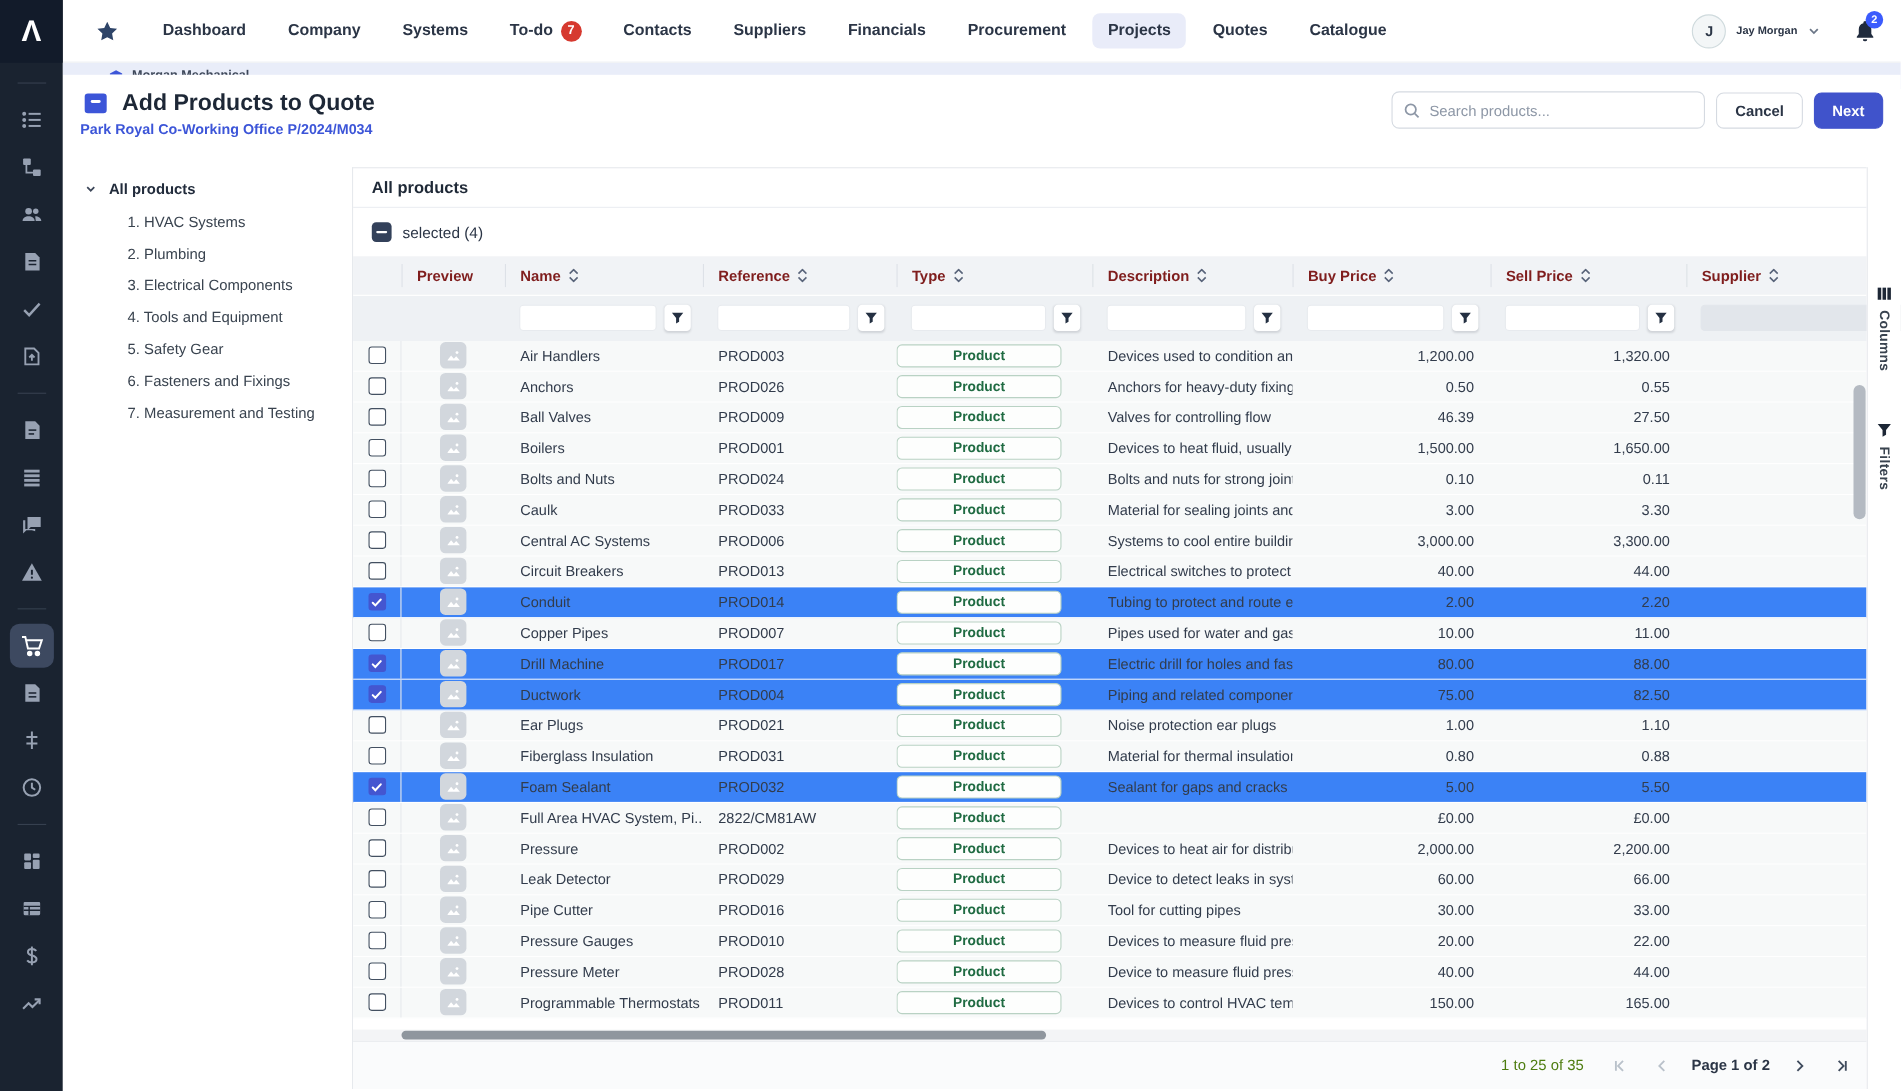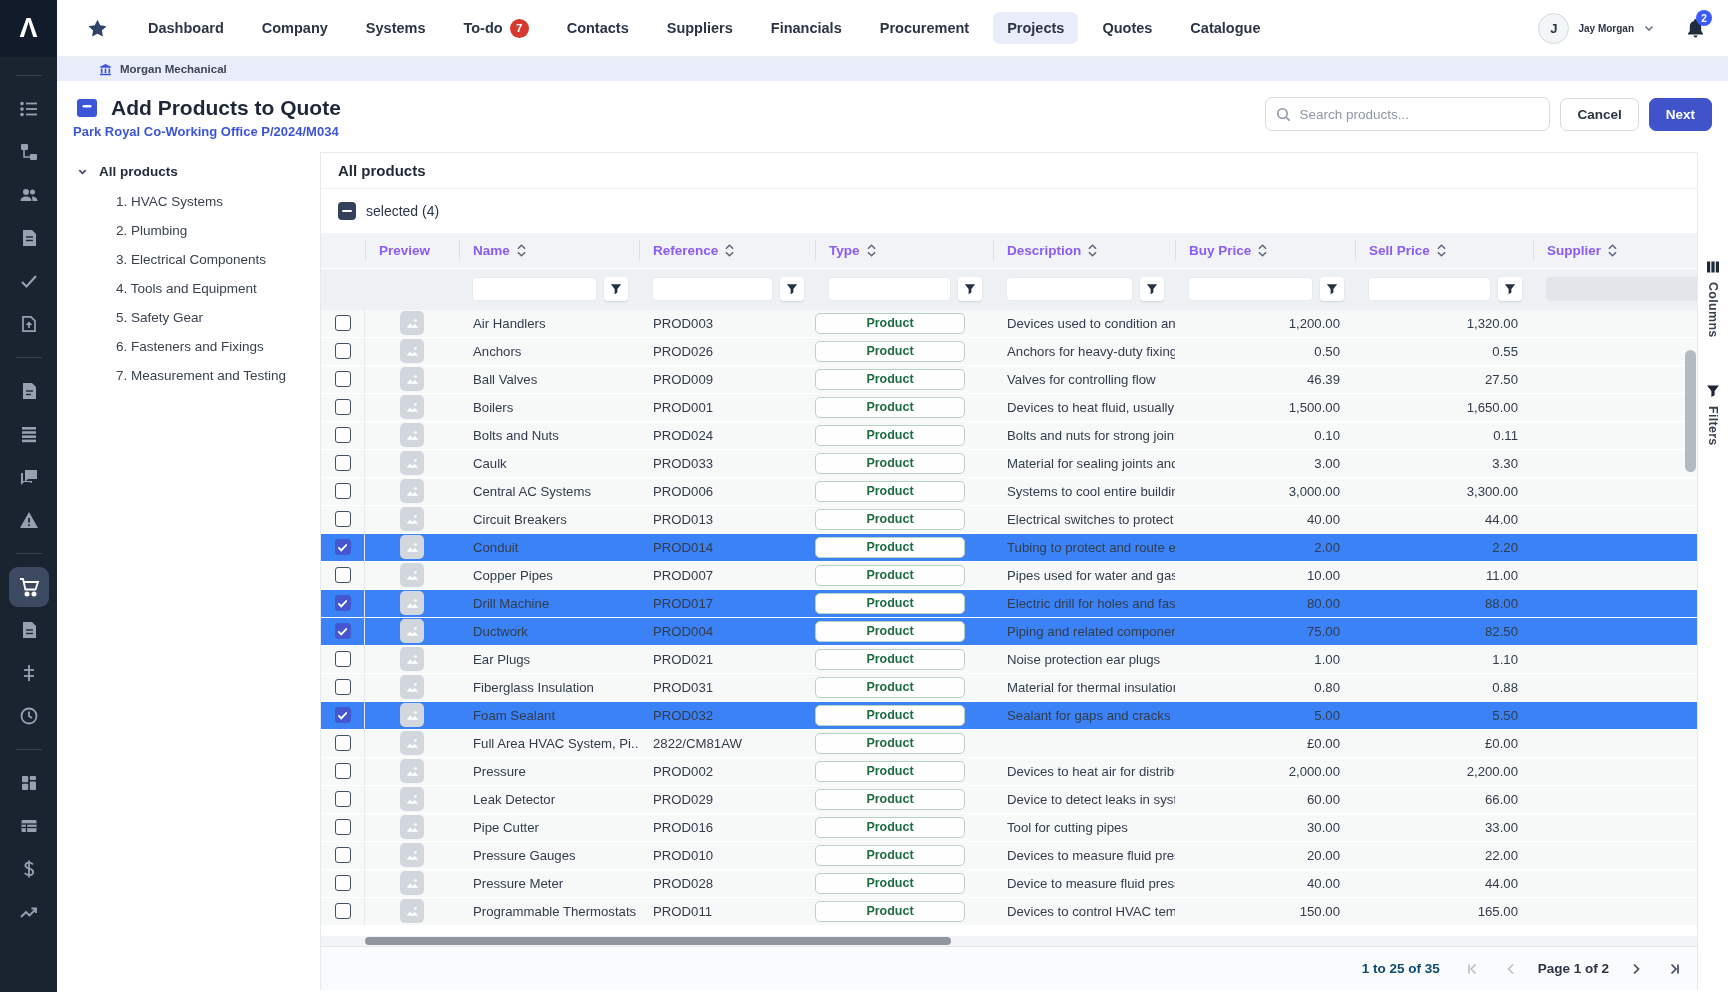--- a/index.html
+++ b/index.html
@@ -31,21 +31,21 @@
   .bellwrap { position:relative; margin-left:30px; cursor:pointer; display:flex; }
   .bellwrap svg { color:#202b3d; }
   .bell-badge { position:absolute; top:-7px; right:-6px; background:#3b5bfd; color:#fff; min-width:16px; height:16px; border-radius:9px; font-size:10px; font-weight:700; display:flex; align-items:center; justify-content:center; padding:0 4px; }
 
   
   .crumb { position:absolute; left:57px; top:57px; width:1671px; height:24px; background:#e9edf9; display:flex; align-items:center; padding-left:42px; gap:8px; }
   .crumb svg { color:#3c55d8; }
   .crumb-text { font-size:11.5px; font-weight:600; color:#3d4759; }
 
   
-  .pagehead { position:absolute; left:57px; top:82px; width:1671px; height:71px; background:#fff; }
+  .pagehead { position:absolute; left:57px; top:68px; width:1671px; height:71px; background:#fff; }
   .title-row { display:flex; align-items:center; gap:13px; padding:14px 0 0 19px; }
   .title-icon { width:22px; height:22px; flex:0 0 auto; }
   .page-title { font-size:21px; font-weight:700; color:#1d2736; }
   .sub-link { display:block; padding:4px 0 0 16px; font-size:13px; font-weight:600; color:#3c55d8; text-decoration:none; cursor:pointer; }
   .head-actions { position:absolute; right:16px; top:15px; display:flex; align-items:center; gap:10px; }
   .searchbox { width:285px; height:34px; border:1px solid #d5dae1; border-radius:7px; display:flex; align-items:center; padding:0 10px; gap:8px; background:#fff; }
   .searchbox input { border:none; outline:none; flex:1; font-size:13.5px; font-family:"Liberation Sans",sans-serif; color:#15803d; background:transparent; }
   .searchbox input::placeholder { color:#8d97a6; }
   .btn { height:33px; border-radius:7px; font-size:13.5px; font-weight:600; display:flex; align-items:center; justify-content:center; cursor:pointer; padding:0 16px; }
   .btn-cancel { background:#fff; border:1px solid #d5dae1; color:#2b3546; }
@@ -61,21 +61,21 @@
   
   .panel { position:absolute; left:320px; top:152px; width:1377px; height:838px; border-left:1px solid #e6e9ed; border-top:1px solid #e6e9ed; background:#fff; display:flex; flex-direction:column; }
   .section-head { height:36px; display:flex; align-items:center; padding:0 17px; font-size:15px; font-weight:700; color:#1f2937; border-bottom:1px solid #eceef2; }
   .selected-bar { height:44px; display:flex; align-items:center; gap:10px; padding:0 17px; }
   .sel-icon { width:18px; height:18px; background:#33415a; border-radius:4px; display:flex; align-items:center; justify-content:center; }
   .sel-icon .dash { width:10px; height:2px; background:#fff; border-radius:1px; }
   .selected-label { font-size:14px; color:#2b3546; }
 
   .tgrid { display:grid; grid-template-columns:44px 94px 180px 176px 178px 182px 180px 178px 1fr; }
   .thead { height:35px; background:#f1f3f6; }
-  .th { display:flex; align-items:center; gap:7px; padding-left:14px; font-size:13.5px; font-weight:700; color:#8b5cf6; position:relative; }
+  .th { display:flex; align-items:center; gap:7px; padding-left:14px; font-size:13.5px; font-weight:700; color:#7f1d1d; position:relative; }
   .th.sep::before { content:""; position:absolute; left:0; top:7px; bottom:7px; width:1px; background:#dde1e7; }
   .sort { display:flex; flex-direction:column; gap:1px; color:#59647a; }
   .tfilter { height:42px; background:#eef1f4; border-top:1px solid #fff; }
   .tf { display:flex; align-items:center; padding:0 11px 0 13px; }
   .tf input { flex:1; min-width:0; height:24px; border:1px solid #e7eaee; border-radius:4px; background:#fff; outline:none; padding:0 6px; font-family:"Liberation Sans",sans-serif; }
   .tf input:disabled { background:#e2e6eb; border-color:#e2e6eb; }
   .fbtn { width:24px; height:24px; margin-left:7px; flex:0 0 auto; background:#fff; border-radius:4px; box-shadow:0 1px 2px rgba(25,35,52,.14); display:flex; align-items:center; justify-content:center; color:#243042; cursor:pointer; }
 
   .tbody { height:627px; overflow:hidden; position:relative; background:#fff; }
   .trow { height:28px; border-bottom:1px solid #fff; background:#f7f9f9; cursor:pointer; }
@@ -94,21 +94,21 @@
   .num-cell { justify-content:flex-end; padding-right:15px; }
   .sup-cell { padding-left:14px; }
 
   .vtrack { position:absolute; right:1px; top:2px; width:11px; height:240px; background:transparent; }
   .vthumb { position:absolute; right:0; top:38px; width:11px; height:122px; background:#b4bac2; border-radius:6px; }
 
   .hscroll { height:10px; position:relative; background:#f3f4f6; }
   .hthumb { position:absolute; left:44px; top:1px; width:586px; height:8px; background:#8f969e; border-radius:4px; cursor:pointer; }
 
   .pagebar { height:44px; border-top:1px solid #e4e7eb; background:#fafbfc; display:flex; align-items:center; justify-content:flex-end; padding-right:12px; gap:22px; }
-  .range-label { font-size:13.5px; font-weight:700; color:#0c4a6e; }
+  .range-label { font-size:13.5px; font-weight:400; color:#4d7c0f; }
   .pager { display:flex; align-items:center; gap:16px; }
   .pgbtn { display:flex; align-items:center; justify-content:center; width:22px; height:22px; cursor:pointer; color:#404c5e; }
   .pgbtn.disabled { color:#b9c1ca; cursor:default; }
   .page-label { font-size:13.5px; font-weight:600; color:#2b3546; }
 
   
   .side-tabs { position:absolute; left:1697px; top:152px; width:31px; height:838px; background:#fff; border-left:1px solid #e6e9ed; display:flex; flex-direction:column; align-items:center; padding-top:108px; gap:46px; }
   .side-tab { display:flex; flex-direction:column; align-items:center; gap:8px; cursor:pointer; color:#1d2736; }
   .side-tab .vlabel { writing-mode:vertical-rl; font-size:12.5px; font-weight:600; color:#39434f; letter-spacing:.3px; }
 </style>

